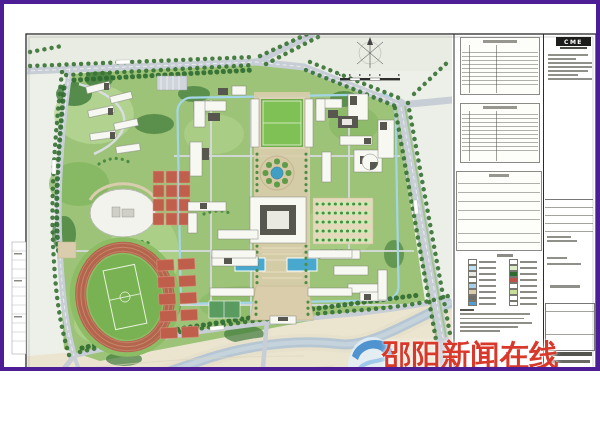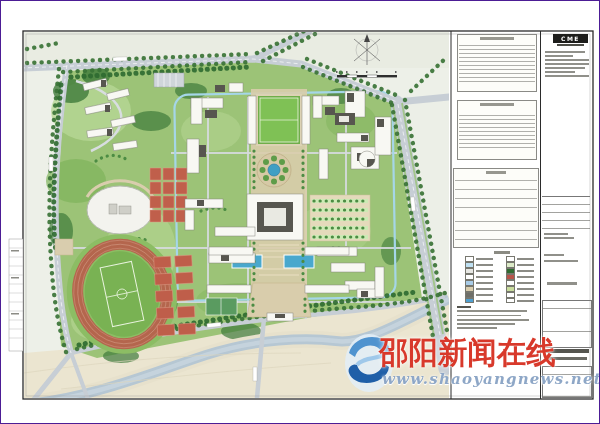--- a/index.html
+++ b/index.html
@@ -1,16 +1,16 @@
 <!DOCTYPE html>
 <html><head>
 <meta charset="utf-8">
 <style>
   html,body{margin:0;padding:0;background:#ffffff;}
-  .page{position:relative;width:600px;height:424px;background:#fff;border:1px solid #4c1d95;
+  .page{position:relative;width:600px;height:371px;background:#fff;border:4px solid #4c1d95;
         box-sizing:border-box;overflow:hidden;font-family:"DejaVu Sans",sans-serif;}
 
   
   .rd{fill:none;stroke:#c7ced5;stroke-linejoin:round;stroke-linecap:round}
   .trow{fill:none;stroke:#3a7336;stroke-width:4.4;stroke-dasharray:.1 7.2;stroke-linecap:round;opacity:.92}
   .tbelt{fill:none;stroke:#2e6a30;stroke-width:5;stroke-dasharray:.1 6.4;stroke-linecap:round;opacity:.9}
   .tsm{fill:none;stroke:#4c8c43;stroke-width:3.2;stroke-dasharray:.1 6;stroke-linecap:round}
   .bw{fill:#f8f8f3;stroke:#85857d;stroke-width:.5}
   .bd{fill:#57564f}
   .ip{fill:none;stroke:#d6dade;stroke-width:2;opacity:.9}

